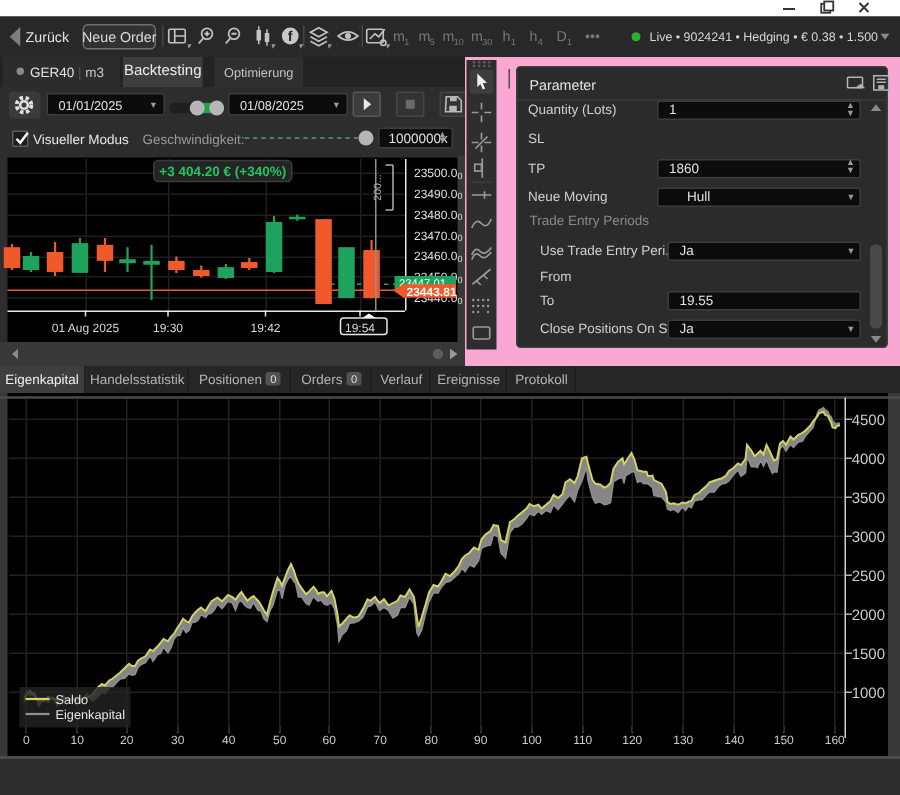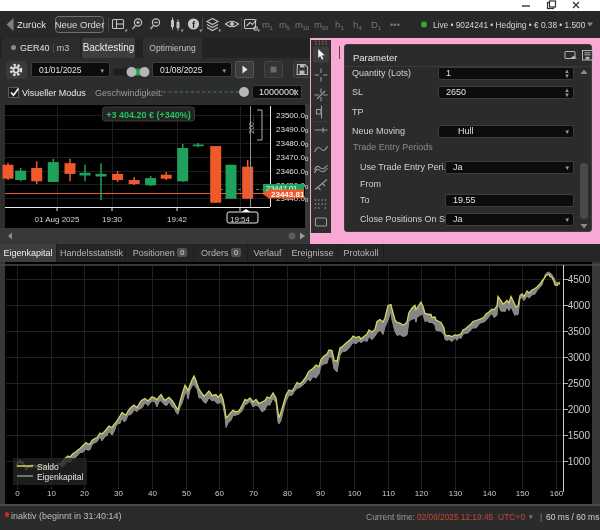--- a/index.html
+++ b/index.html
@@ -308,22 +308,22 @@
 <path d="M5.5 9.8 L12.8 9.8 L9.8 6.8 Z" fill="#b4b4b4"></path>
 <rect x="18.5" y="1.5" width="10" height="9.5" fill="none" stroke="#b4b4b4"></rect>
 <line x1="20.5" y1="3.8" x2="26.5" y2="3.8" stroke="#b4b4b4"></line>
 <line x1="20.5" y1="5.8" x2="26.5" y2="5.8" stroke="#b4b4b4"></line>
 <rect x="21.5" y="7.8" width="4" height="2.7" fill="#b4b4b4"></rect>
 </svg>
 <div class="abs" style="left:0;top:21px;width:246px;border-top:1px solid #3a3a3a"></div>
 <div class="lbl" style="left:7px;top:23px">Quantity (Lots)</div>
 <div class="inp" style="left:93px;top:22px;width:136px;height:13px;padding-left:7px;line-height:11px">1<span style="position:absolute;right:3px;top:-2.5px;color:#9a9a9a;font-size:6px">▲</span><span style="position:absolute;right:3px;bottom:-2.5px;color:#9a9a9a;font-size:6px">▼</span></div>
 <div class="lbl" style="left:7px;top:42px">SL</div>
-<div class="inp" style="left:93px;top:41px;width:136px;height:13px;padding-left:7px;line-height:11px">2650<span style="position:absolute;right:3px;top:-2.5px;color:#9a9a9a;font-size:6px">▲</span><span style="position:absolute;right:3px;bottom:-2.5px;color:#9a9a9a;font-size:6px">▼</span></div>
 <div class="lbl" style="left:7px;top:61.5px">TP</div>
+<div class="inp" style="left:93px;top:60.5px;width:136px;height:13px;padding-left:7px;line-height:11px">1860<span style="position:absolute;right:3px;top:-2.5px;color:#9a9a9a;font-size:6px">▲</span><span style="position:absolute;right:3px;bottom:-2.5px;color:#9a9a9a;font-size:6px">▼</span></div>
 <div class="lbl" style="left:7px;top:80.5px">Neue Moving</div>
 <div class="inp" style="left:93px;top:79.5px;width:136px;height:13px;padding-left:19px;line-height:11px">Hull<span style="position:absolute;right:4px;top:0;color:#9a9a9a;font-size:7px">▾</span></div>
 <div class="lbl" style="left:8px;top:97px;color:#8a8a8a">Trade Entry Periods</div>
 <div class="lbl" style="left:15px;top:116.5px">Use Trade Entry Peri...</div>
 <div class="inp" style="left:100px;top:115.5px;width:129px;height:13px;padding-left:7px;line-height:11px">Ja<span style="position:absolute;right:4px;top:0;color:#9a9a9a;font-size:7px">▾</span></div>
 <div class="lbl" style="left:15px;top:133.5px">From</div>
 <div class="lbl" style="left:15px;top:150px">To</div>
 <div class="inp" style="left:100px;top:149px;width:129px;height:13px;padding-left:7px;line-height:11px">19.55</div>
 <div class="lbl" style="left:15px;top:169px">Close Positions On S...</div>
 <div class="inp" style="left:100px;top:168px;width:129px;height:13px;padding-left:7px;line-height:11px">Ja<span style="position:absolute;right:4px;top:0;color:#9a9a9a;font-size:7px">▾</span></div>
@@ -434,22 +434,12 @@
 <polygon points="16,203 18,201 20,198.5 23,202 26,205 29,205.5 32,202.5 35,204 38,204 42,204.5 46,204 50,204.5 54,204 58,203 60,202 62,200.5 65,196.5 68,194 70,195 73,191.5 75,190.5 78,188 80,186.5 83,183.5 86,180.5 88,182 90,182 92,178.5 94,177 97,175.5 100,171 102,172 105,169 107,166.5 109,164 112,165.5 114,162.5 116,160.5 118,157 120,154 122,150.5 124,152 126,153 128,149 130,146.5 132,144.5 134,143 137,145.5 139,142 141,139 143,137.5 145,136.5 148,138.9 152,134.7 155,136.1 157,137.8 159,134.9 161,132.6 163,135.8 165,138.5 167,136.7 169,135.4 172,138.5 174,141.3 176,145 178,147.8 180,139.7 182,132.5 185,123.3 187,126.2 188,128.6 190,123.1 192,118 194,114 196,118.5 197,122 199,127 201,130.1 204,134.2 206,132.4 209,129.1 211,131.7 212,133.8 214,133 216,132.8 218,135.5 221,131.9 223,137.2 225,147.5 226,155.6 228,153.9 231,150.4 233,148.3 236,149.8 239,148.9 242,143.9 245,137.5 247,138.5 250,136 253,140 256,137.5 259,141.5 262,140 265,138.5 267,135 270,136 273,131 276,136 278,150 279,156 281,150 284,140 286,133 289,128 292,129 294,126 297,120.5 300,122 303,119 306,115 308,110.5 310,108.5 313,106.5 316,103 319,104.5 321,97.5 324,94 327,92 329,88 332,88.5 334,98 337,99.5 340,86 343,84 345,82 348,79.5 351,77 353,74 356,75.5 359,74.5 361,77 364,74.5 367,72 369,68 372,70 375,67.5 377,59.5 380,57.5 383,60 385,56 388,43.5 391,42.5 392,47 395,58 397,60.5 400,61 403,63 405,62 407,60 409,50.5 412,46 415,43.5 416,47.5 417,46 420,41.5 421,40 423,44.5 425,51.5 427,52 429,52.5 431,52.5 432,55.5 435,55 436,58 439,59.5 441,60.5 444,66 445,72.5 447,74 449,73.5 452,74.5 455,73 457,73.5 459,72.5 461,72 463,68 466,66.5 468,64.5 471,62 473,59.5 476,58.5 479,57.5 481,57 484,55 486,52 489,50 492,47 494,48 497,44 498,34.5 501,38.5 503,42 505,40.5 507,38.5 509,41 511,34.5 513,38.5 515,43 516,45 518,44 520,33.5 522,32 524,34.5 527,29 529,31 532,28 535,26.5 537,25 540,22 542,19 545,15.5 546,13.5 549,12.5 550,14.5 552,15.5 553,17.5 554,19.5 555,23 557,23.5 558,22 560,21.5 560,20 558,20.4 557,20.7 555,18.5 554,15.5 553,15.1 552,12.5 550,11.1 549,9.8 546,11.4 545,13.2 542,23.1 540,25.3 537,28.6 535,32 532,32.8 529,36.2 527,34.1 524,38.7 522,35.2 520,37.2 518,52.7 516,52.5 515,53.6 513,49.3 511,44.6 509,48.8 507,44.8 505,49.7 503,49.1 501,49.2 498,42.3 497,53.2 494,55.5 492,51.4 489,54.6 486,58.5 484,60 481,60.7 479,62.3 476,66.1 473,65.8 471,67.8 468,71.1 466,71.2 463,72.1 461,76.5 459,75.4 457,78.4 455,76 452,79.6 449,77.5 447,78.4 445,77.4 444,72.8 441,69.2 439,69 436,68.2 435,63.2 432,60.5 431,60.5 429,60.4 427,58.7 425,59.6 423,52.3 421,52.6 420,53.5 417,55.2 416,60.2 415,56.4 412,57.2 409,59.2 407,73 405,74.1 403,74.4 400,72.6 397,73.4 395,69.6 392,58 391,49.5 388,58.3 385,65.1 383,72.5 380,68 377,71.2 375,74.1 372,77.7 369,74.6 367,79.5 364,78.3 361,80.8 359,78.8 356,81.7 353,80.6 351,83.5 348,87.3 345,89.4 343,89.2 340,93 337,109.9 334,106.8 332,95.8 329,94.4 327,101.4 324,102 321,103.6 319,112 316,116 313,114.6 310,119.2 308,116.7 306,120.2 303,123 300,125.5 297,126.3 294,129.9 292,133.3 289,133.3 286,139.1 284,146 281,158.5 279,161.9 278,160 276,140.8 273,136.2 270,143 267,143 265,148 262,149.9 259,144.9 256,142.9 253,144.9 250,139.3 247,142 245,142.6 242,149.3 239,152.1 236,153.1 233,153.5 231,158.3 228,161.3 226,165.6 225,154.6 223,143.9 221,139.9 218,141.5 216,140.6 214,138.1 212,138.8 211,138 209,135.5 206,141.3 204,140.3 201,135.9 199,136 197,126.7 196,125.8 194,122.3 192,124.1 190,128.3 188,137.1 187,131.8 185,131.4 182,141.4 180,145.1 178,152.4 176,150.5 174,145.4 172,144.9 169,139.6 167,143.4 165,143 163,141.4 161,138.7 159,139.4 157,144.8 155,140.1 152,138.8 148,143.7 145,140.7 143,144.4 141,146.7 139,147.1 137,149.6 134,147.8 132,151.5 130,152.8 128,153 126,158.4 124,159.8 122,156.2 120,161.5 118,161.6 116,164.2 114,169.8 112,173.2 109,169.3 107,173.8 105,174.4 102,178.9 100,175 97,179.8 94,181.1 92,182.9 90,187.7 88,188.2 86,187.2 83,190.2 80,190.7 78,192.9 75,196.1 73,196.5 70,200.5 68,199.1 65,202.7 62,205.3 60,203.5 58,200.6 54,206.2 50,203.1 46,205.5 42,201.7 38,208.4 35,202.6 32,206.4 29,203.5 26,208.9 23,199.5 20,201.8 18,198.6 16,206.2" fill="#868686"></polygon>
 <polyline points="16,206.2 18,198.6 20,201.8 23,199.5 26,208.9 29,203.5 32,206.4 35,202.6 38,208.4 42,201.7 46,205.5 50,203.1 54,206.2 58,200.6 60,203.5 62,205.3 65,202.7 68,199.1 70,200.5 73,196.5 75,196.1 78,192.9 80,190.7 83,190.2 86,187.2 88,188.2 90,187.7 92,182.9 94,181.1 97,179.8 100,175 102,178.9 105,174.4 107,173.8 109,169.3 112,173.2 114,169.8 116,164.2 118,161.6 120,161.5 122,156.2 124,159.8 126,158.4 128,153 130,152.8 132,151.5 134,147.8 137,149.6 139,147.1 141,146.7 143,144.4 145,140.7 148,143.7 152,138.8 155,140.1 157,144.8 159,139.4 161,138.7 163,141.4 165,143 167,143.4 169,139.6 172,144.9 174,145.4 176,150.5 178,152.4 180,145.1 182,141.4 185,131.4 187,131.8 188,137.1 190,128.3 192,124.1 194,122.3 196,125.8 197,126.7 199,136 201,135.9 204,140.3 206,141.3 209,135.5 211,138 212,138.8 214,138.1 216,140.6 218,141.5 221,139.9 223,143.9 225,154.6 226,165.6 228,161.3 231,158.3 233,153.5 236,153.1 239,152.1 242,149.3 245,142.6 247,142 250,139.3 253,144.9 256,142.9 259,144.9 262,149.9 265,148 267,143 270,143 273,136.2 276,140.8 278,160 279,161.9 281,158.5 284,146 286,139.1 289,133.3 292,133.3 294,129.9 297,126.3 300,125.5 303,123 306,120.2 308,116.7 310,119.2 313,114.6 316,116 319,112 321,103.6 324,102 327,101.4 329,94.4 332,95.8 334,106.8 337,109.9 340,93 343,89.2 345,89.4 348,87.3 351,83.5 353,80.6 356,81.7 359,78.8 361,80.8 364,78.3 367,79.5 369,74.6 372,77.7 375,74.1 377,71.2 380,68 383,72.5 385,65.1 388,58.3 391,49.5 392,58 395,69.6 397,73.4 400,72.6 403,74.4 405,74.1 407,73 409,59.2 412,57.2 415,56.4 416,60.2 417,55.2 420,53.5 421,52.6 423,52.3 425,59.6 427,58.7 429,60.4 431,60.5 432,60.5 435,63.2 436,68.2 439,69 441,69.2 444,72.8 445,77.4 447,78.4 449,77.5 452,79.6 455,76 457,78.4 459,75.4 461,76.5 463,72.1 466,71.2 468,71.1 471,67.8 473,65.8 476,66.1 479,62.3 481,60.7 484,60 486,58.5 489,54.6 492,51.4 494,55.5 497,53.2 498,42.3 501,49.2 503,49.1 505,49.7 507,44.8 509,48.8 511,44.6 513,49.3 515,53.6 516,52.5 518,52.7 520,37.2 522,35.2 524,38.7 527,34.1 529,36.2 532,32.8 535,32 537,28.6 540,25.3 542,23.1 545,13.2 546,11.4 549,9.8 550,11.1 552,12.5 553,15.1 554,15.5 555,18.5 557,20.7 558,20.4 560,20" fill="none" stroke="#8f8f8f" stroke-width="1"></polyline>
 <polyline points="16,203 18,201 20,198.5 23,202 26,205 29,205.5 32,202.5 35,204 38,204 42,204.5 46,204 50,204.5 54,204 58,203 60,202 62,200.5 65,196.5 68,194 70,195 73,191.5 75,190.5 78,188 80,186.5 83,183.5 86,180.5 88,182 90,182 92,178.5 94,177 97,175.5 100,171 102,172 105,169 107,166.5 109,164 112,165.5 114,162.5 116,160.5 118,157 120,154 122,150.5 124,152 126,153 128,149 130,146.5 132,144.5 134,143 137,145.5 139,142 141,139 143,137.5 145,136.5 148,138.9 152,134.7 155,136.1 157,137.8 159,134.9 161,132.6 163,135.8 165,138.5 167,136.7 169,135.4 172,138.5 174,141.3 176,145 178,147.8 180,139.7 182,132.5 185,123.3 187,126.2 188,128.6 190,123.1 192,118 194,114 196,118.5 197,122 199,127 201,130.1 204,134.2 206,132.4 209,129.1 211,131.7 212,133.8 214,133 216,132.8 218,135.5 221,131.9 223,137.2 225,147.5 226,155.6 228,153.9 231,150.4 233,148.3 236,149.8 239,148.9 242,143.9 245,137.5 247,138.5 250,136 253,140 256,137.5 259,141.5 262,140 265,138.5 267,135 270,136 273,131 276,136 278,150 279,156 281,150 284,140 286,133 289,128 292,129 294,126 297,120.5 300,122 303,119 306,115 308,110.5 310,108.5 313,106.5 316,103 319,104.5 321,97.5 324,94 327,92 329,88 332,88.5 334,98 337,99.5 340,86 343,84 345,82 348,79.5 351,77 353,74 356,75.5 359,74.5 361,77 364,74.5 367,72 369,68 372,70 375,67.5 377,59.5 380,57.5 383,60 385,56 388,43.5 391,42.5 392,47 395,58 397,60.5 400,61 403,63 405,62 407,60 409,50.5 412,46 415,43.5 416,47.5 417,46 420,41.5 421,40 423,44.5 425,51.5 427,52 429,52.5 431,52.5 432,55.5 435,55 436,58 439,59.5 441,60.5 444,66 445,72.5 447,74 449,73.5 452,74.5 455,73 457,73.5 459,72.5 461,72 463,68 466,66.5 468,64.5 471,62 473,59.5 476,58.5 479,57.5 481,57 484,55 486,52 489,50 492,47 494,48 497,44 498,34.5 501,38.5 503,42 505,40.5 507,38.5 509,41 511,34.5 513,38.5 515,43 516,45 518,44 520,33.5 522,32 524,34.5 527,29 529,31 532,28 535,26.5 537,25 540,22 542,19 545,15.5 546,13.5 549,12.5 550,14.5 552,15.5 553,17.5 554,19.5 555,23 557,23.5 558,22 560,21.5" fill="none" stroke="#d4d45e" stroke-width="1.3"></polyline>
 <rect x="13" y="196" width="74" height="27" fill="#232323" opacity="0.8"></rect>
 <line x1="17" y1="204" x2="33" y2="204" stroke="#d4d45e" stroke-width="1.5"></line>
 <text x="37" y="207.5" fill="#e6e6e6" font-size="8.5">Saldo</text>
 <line x1="17" y1="214" x2="33" y2="214" stroke="#8f8f8f" stroke-width="1.5"></line>
 <text x="37" y="217.5" fill="#e6e6e6" font-size="8.5">Eigenkapital</text>
 </svg>
 
-<div class="abs statusbar">
-<span class="s" style="left:4.5px;top:5px;width:4.5px;height:4.5px;border-radius:50%;background:#cc2f22"></span>
-<span class="s" style="left:11px;top:4px;font-size:9px;color:#bcbcbc">inaktiv (beginnt in 31:40:14)</span>
-<span class="s" style="left:366px;top:5px;font-size:8.5px;color:#9a9a9a">Current time:</span>
-<span class="s" style="left:417px;top:5px;font-size:8.3px;color:#c94434">02/08/2025 12:19:45</span>
-<span class="s" style="left:498px;top:5px;font-size:8.5px;color:#c94434">UTC+0</span>
-<span class="s" style="left:529px;top:6px;font-size:7px;color:#8a8a8a">▾</span>
-<span class="s" style="left:540px;top:5px;font-size:8.5px;color:#888">|</span>
-<span class="s" style="left:546px;top:5px;font-size:8.5px;color:#d2d2d2">60 ms / 60 ms</span>
-</div>
 </div>
 </body></html>

